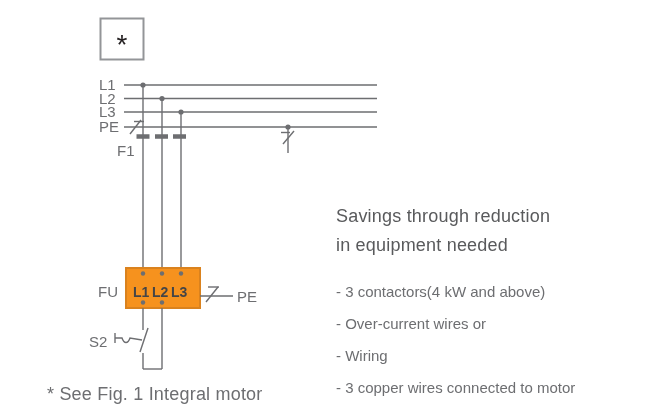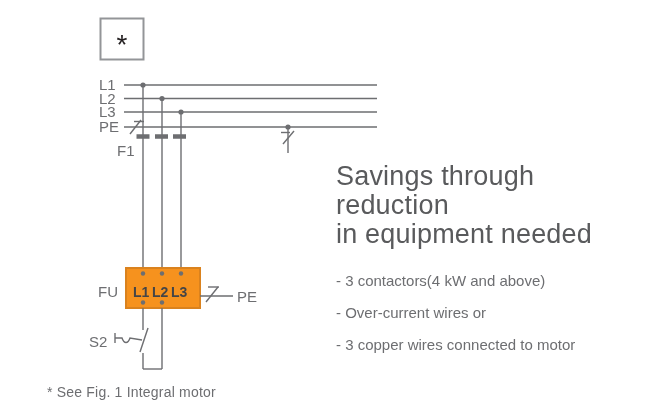--- a/index.html
+++ b/index.html
@@ -37,35 +37,36 @@
 
   .savings {
     position: absolute;
     left: 336px;
     top: 162px;
     width: 300px;
     color: var(--text);
   }
   .savings-heading {
     color: var(--heading);
-    font-size: 27px;
+    font-size: 18px;
     line-height: 29px;
     letter-spacing: 0.2px;
+    margin-top: 40px;
   }
   .savings-list {
     margin-top: 16px;
     font-size: 15px;
     line-height: 32px;
     color: var(--text);
   }
   .footnote {
     position: absolute;
     left: 47px;
     top: 384px;
-    font-size: 14px;
+    font-size: 18px;
     color: var(--text);
     letter-spacing: 0.2px;
   }
 </style>
 </head>
 <body>
 
 <div class="stage">
 
   <svg class="diagram" width="650" height="416" viewBox="0 0 650 416">
@@ -149,19 +150,20 @@
   </svg>
 
   <div class="savings">
     <div class="savings-heading">
       <div>Savings through reduction</div>
       <div>in equipment needed</div>
     </div>
     <div class="savings-list">
       <div>- 3 contactors(4 kW and above)</div>
       <div>- Over-current wires or</div>
+      <div>- Wiring</div>
       <div>- 3 copper wires connected to motor</div>
     </div>
   </div>
 
   <div class="footnote">* See Fig. 1 Integral motor</div>
 
 </div>
 
 </body></html>

